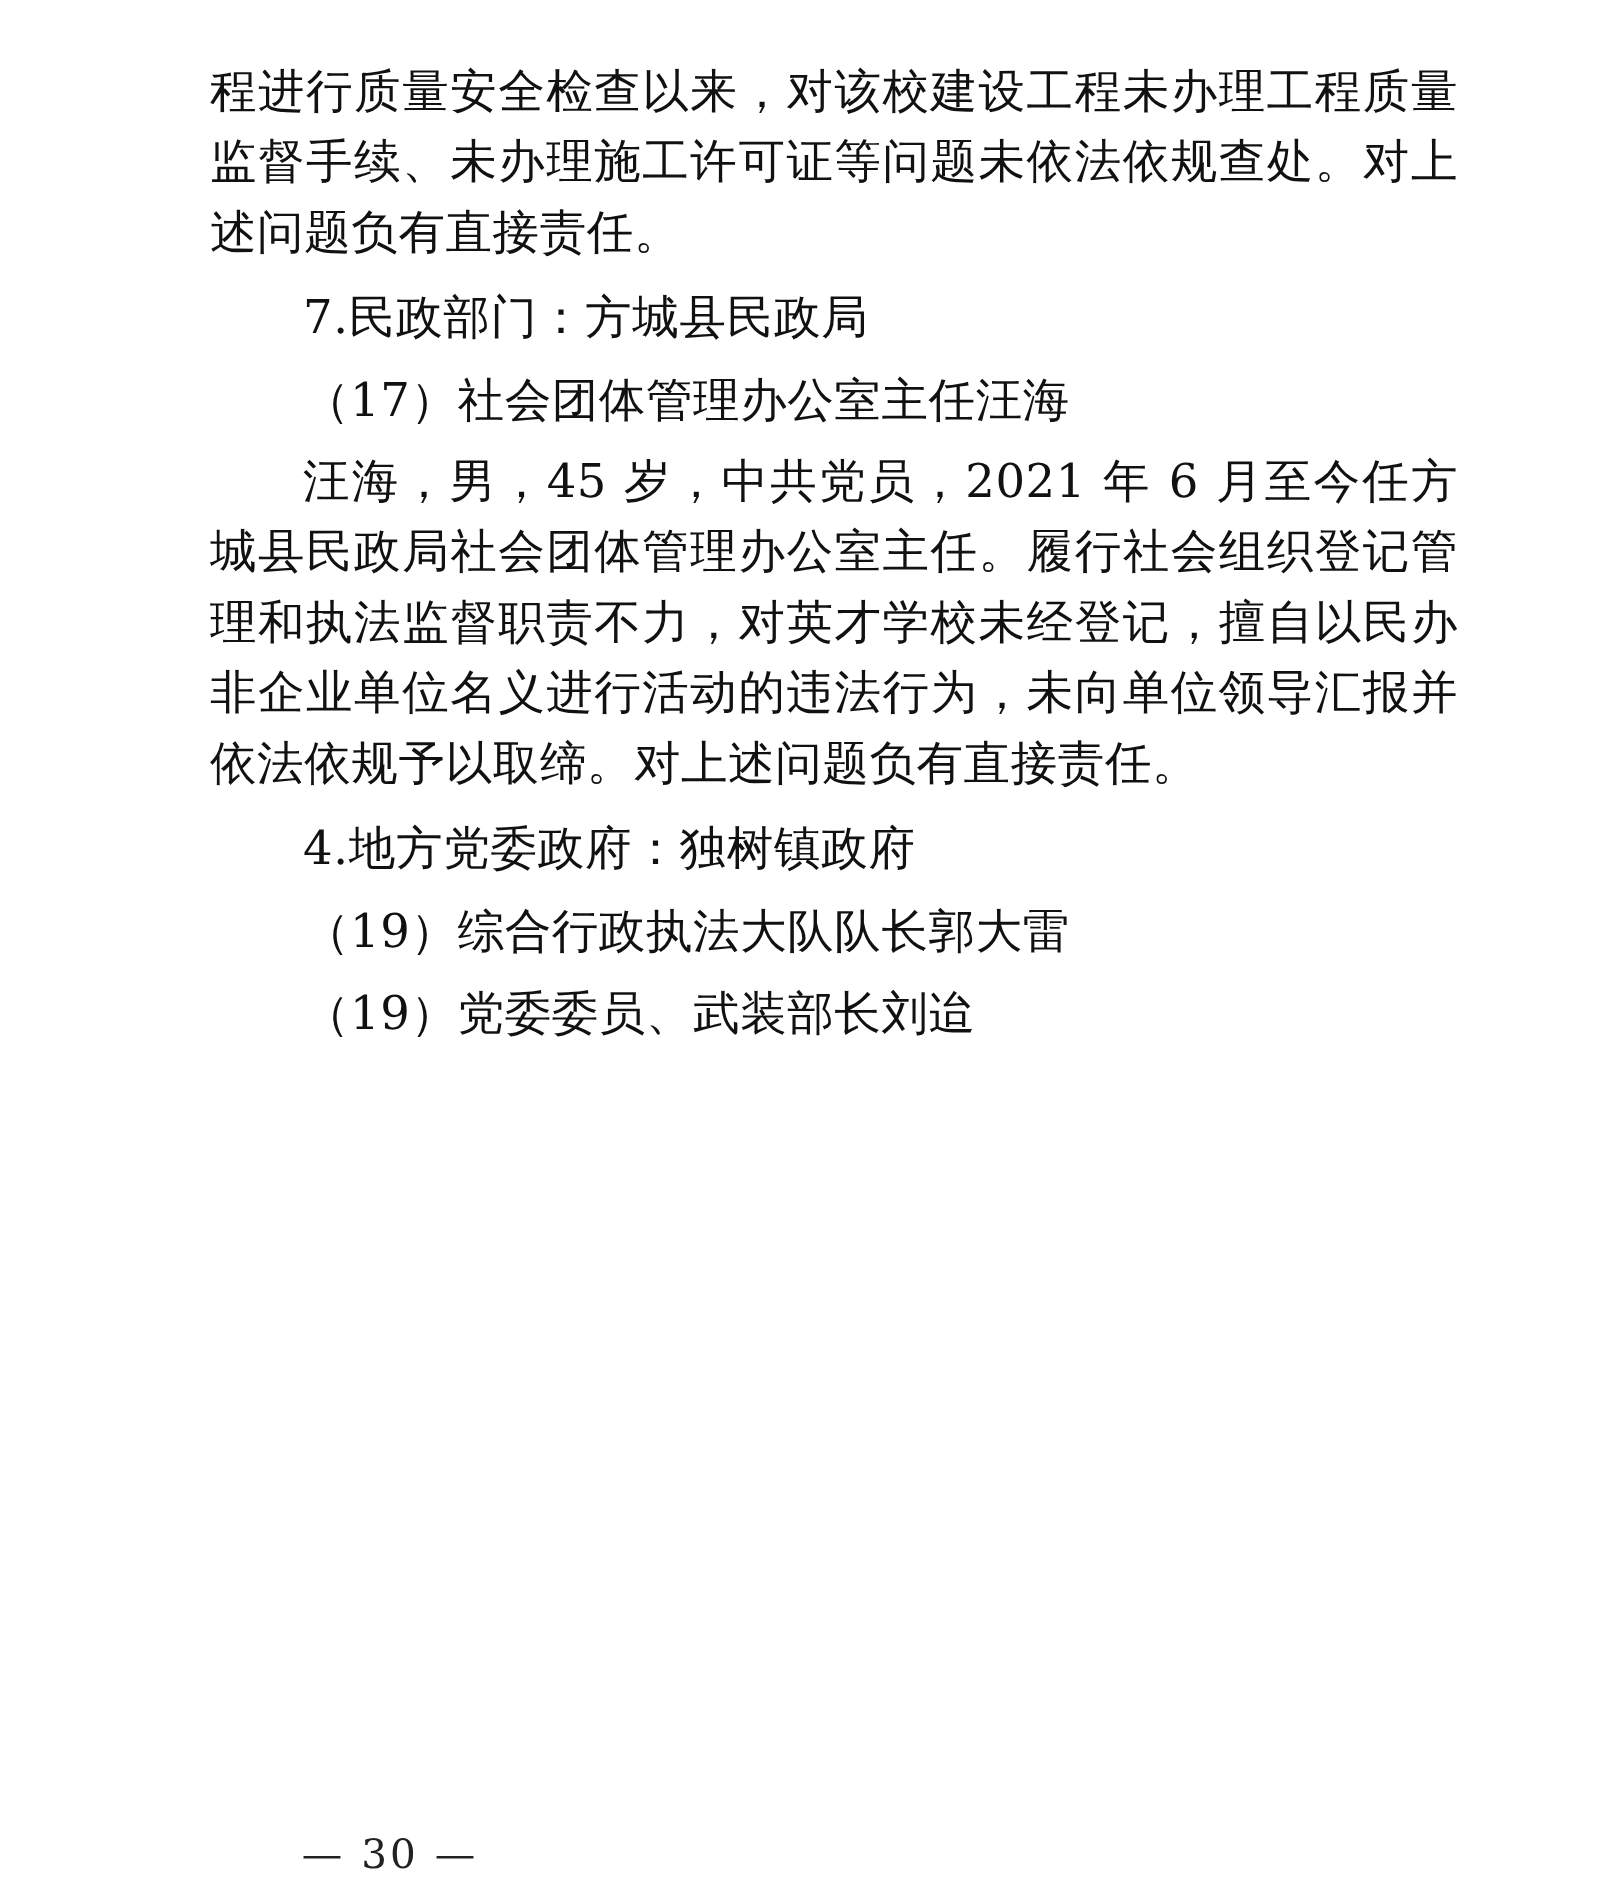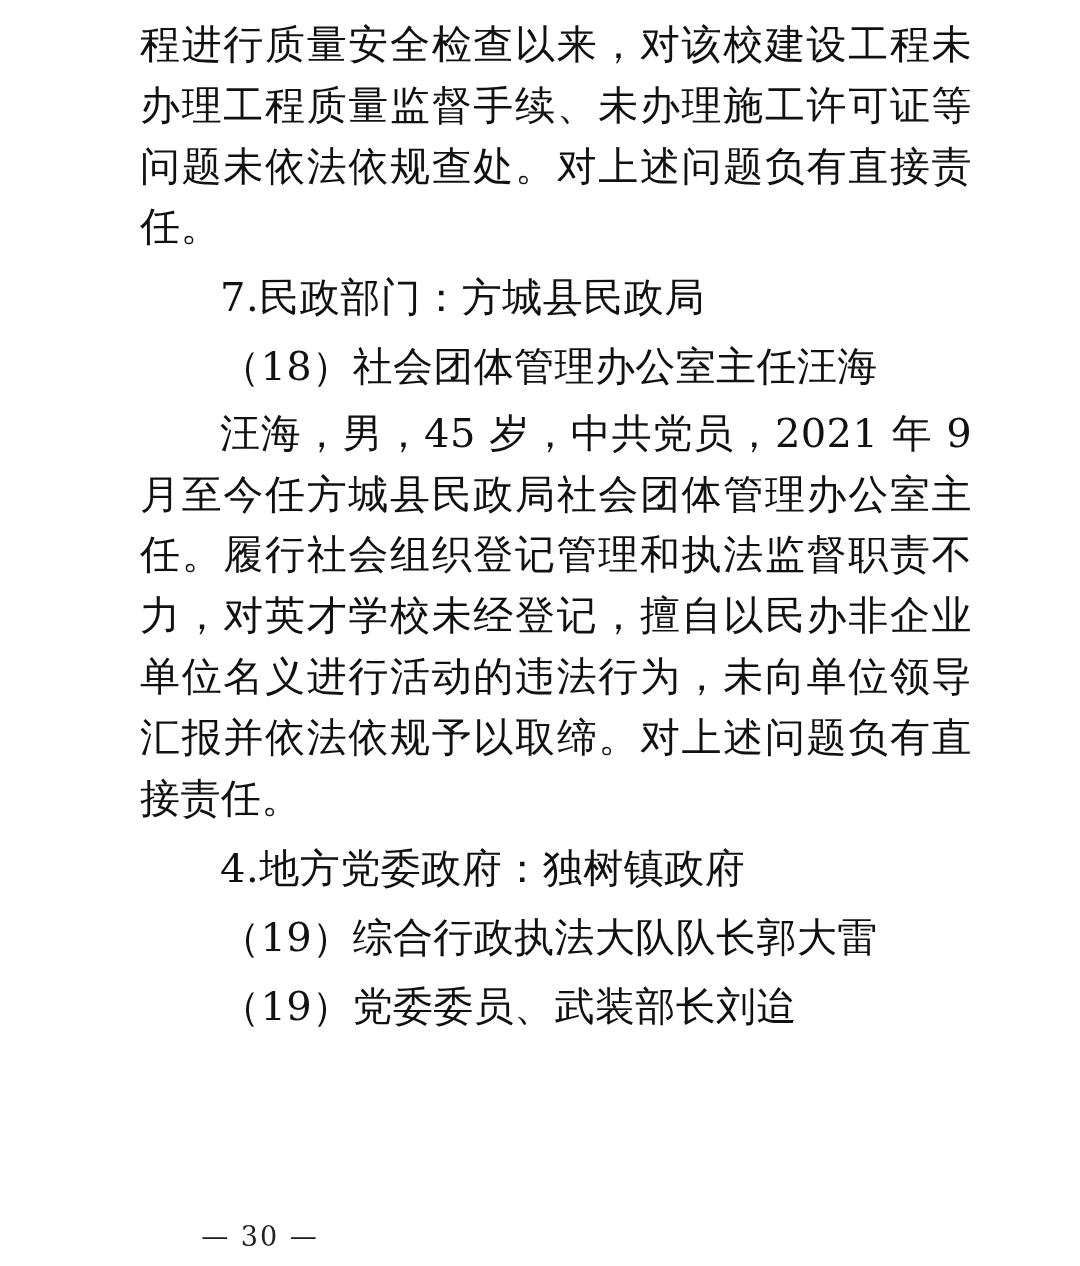--- a/index.html
+++ b/index.html
@@ -16,25 +16,26 @@
     overflow: hidden;
   }
   .page {
     width: 1080px;
     height: 1266px;
     box-sizing: border-box;
     padding: 14px 108px 0 140px;
     position: relative;
   }
   .doc-body {
-    font-size: 40px;
+    font-size: 31px;
     line-height: 1.52;
     letter-spacing: 0.4px;
     text-align: justify;
     text-justify: inter-ideograph;
+    margin-top: 24px;
   }
   p {
     margin: 0;
   }
   .para {
     text-indent: 2em;
     margin-bottom: 2px;
   }
   .para-noindent {
     text-indent: 0;
@@ -71,23 +72,23 @@
 </head>
 <body>
 
 <div class="page">
   <div class="doc-body">
 
     <p class="para-noindent">程进行质量安全检查以来，对该校建设工程未办理工程质量监督手续、未办理施工许可证等问题未依法依规查处。对上述问题负有直接责任。</p>
 
     <p class="heading">7.民政部门：方城县民政局</p>
 
-    <p class="subheading">（18）社会团体管理办公室主任汪海</p>
+    <p class="subheading">（17）社会团体管理办公室主任汪海</p>
 
-    <p class="para">汪海，男，45 岁，中共党员，2021 年 9 月至今任方城县民政局社会团体管理办公室主任。履行社会组织登记管理和执法监督职责不力，对英才学校未经登记，擅自以民办非企业单位名义进行活动的违法行为，未向单位领导汇报并依法依规予以取缔。对上述问题负有直接责任。</p>
+    <p class="para">汪海，男，45 岁，中共党员，2021 年 6 月至今任方城县民政局社会团体管理办公室主任。履行社会组织登记管理和执法监督职责不力，对英才学校未经登记，擅自以民办非企业单位名义进行活动的违法行为，未向单位领导汇报并依法依规予以取缔。对上述问题负有直接责任。</p>
 
     <p class="heading">4.地方党委政府：独树镇政府</p>
 
     <p class="subheading">（19）综合行政执法大队队长郭大雷</p>
 
 
     <p class="subheading">（19）党委委员、武装部长刘迨</p>
 
 
   </div>

